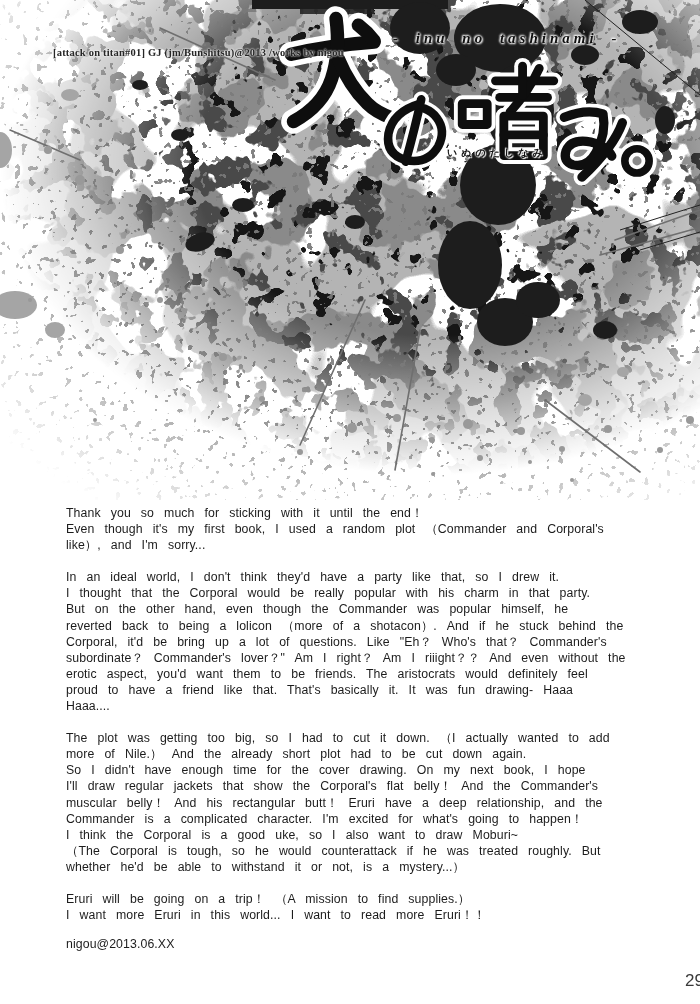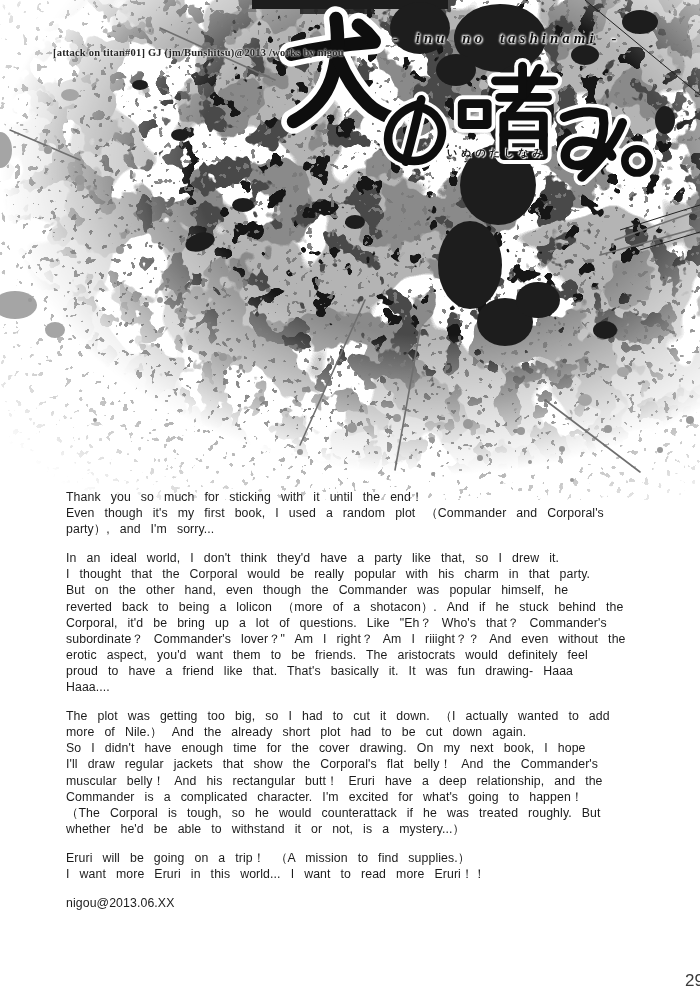--- a/index.html
+++ b/index.html
@@ -29,21 +29,21 @@
   .kanji-art svg{overflow:visible;display:block;}
   .stroke-w{fill:none;stroke:#fff;stroke-linecap:round;stroke-linejoin:round;}
   .stroke-b{fill:none;stroke:#0e0e0e;stroke-linecap:round;stroke-linejoin:round;}
   .furigana{
     position:absolute;left:447px;top:146px;z-index:4;
     font-size:10px;letter-spacing:4px;color:#101010;white-space:nowrap;font-weight:bold;
     text-shadow:0 0 2px #fff,0 0 2px #fff,1px 1px 1px #fff,-1px -1px 1px #fff;
   }
   
   .afterword{position:absolute;left:66px;top:489px;z-index:4;font-size:12.3px;line-height:16.1px;}
-  .para{margin:0 0 13px 0;}
+  .para{margin:16px 0 13px 0;}
   .line{white-space:nowrap;word-spacing:6.5px;letter-spacing:.1px;}
   .signature{margin-top:11px;}
   
   .pagenum{
     position:absolute;left:685px;top:971px;z-index:4;
     font-size:17px;color:#3a3a3a;white-space:nowrap;
   }
 </style>
 </head>
 <body>
@@ -259,40 +259,41 @@
       <circle cx="50" cy="55" r="32" class="stroke-b" stroke-width="20"></circle>
     </svg>
   </div>
 
   <div class="furigana">いぬのたしなみ</div>
 
   <div class="afterword">
       <div class="para">
         <div class="line">Thank you so much for sticking with it until the end！</div>
         <div class="line">Even though it's my first book, I used a random plot （Commander and Corporal's</div>
-        <div class="line">party）, and I'm sorry...</div>
+        <div class="line">like）, and I'm sorry...</div>
       </div>
       <div class="para">
         <div class="line">In an ideal world, I don't think they'd have a party like that, so I drew it.</div>
         <div class="line">I thought that the Corporal would be really popular with his charm in that party.</div>
         <div class="line">But on the other hand, even though the Commander was popular himself, he</div>
         <div class="line">reverted back to being a lolicon （more of a shotacon）. And if he stuck behind the</div>
         <div class="line">Corporal, it'd be bring up a lot of questions. Like "Eh？ Who's that？ Commander's</div>
         <div class="line">subordinate？ Commander's lover？" Am I right？ Am I riiight？？ And even without the</div>
         <div class="line">erotic aspect, you'd want them to be friends. The aristocrats would definitely feel</div>
         <div class="line">proud to have a friend like that. That's basically it. It was fun drawing- Haaa</div>
         <div class="line">Haaa....</div>
       </div>
       <div class="para">
         <div class="line">The plot was getting too big, so I had to cut it down. （I actually wanted to add</div>
         <div class="line">more of Nile.） And the already short plot had to be cut down again.</div>
         <div class="line">So I didn't have enough time for the cover drawing. On my next book, I hope</div>
         <div class="line">I'll draw regular jackets that show the Corporal's flat belly！ And the Commander's</div>
         <div class="line">muscular belly！ And his rectangular butt！ Eruri have a deep relationship, and the</div>
         <div class="line">Commander is a complicated character. I'm excited for what's going to happen！</div>
+        <div class="line">I think the Corporal is a good uke, so I also want to draw Moburi~</div>
         <div class="line">（The Corporal is tough, so he would counterattack if he was treated roughly. But</div>
         <div class="line">whether he'd be able to withstand it or not, is a mystery...）</div>
       </div>
       <div class="para">
         <div class="line">Eruri will be going on a trip！ （A mission to find supplies.）</div>
         <div class="line">I want more Eruri in this world... I want to read more Eruri！！</div>
       </div>
       <div class="line signature">nigou@2013.06.XX</div>
     </div>
 

